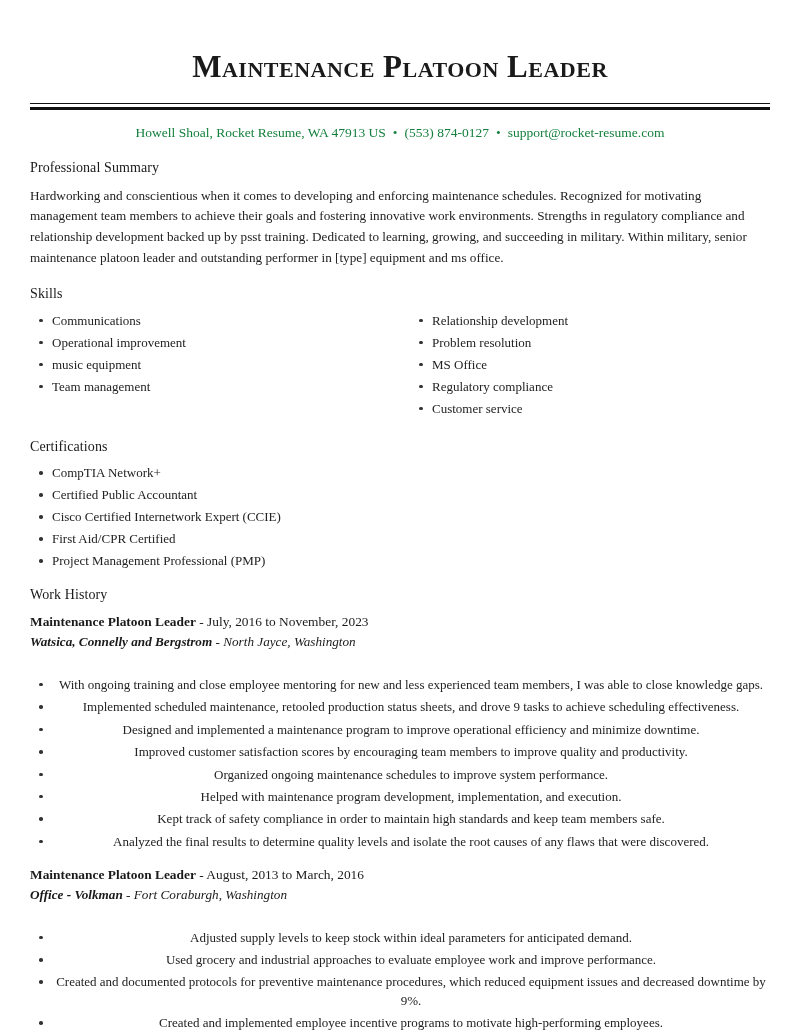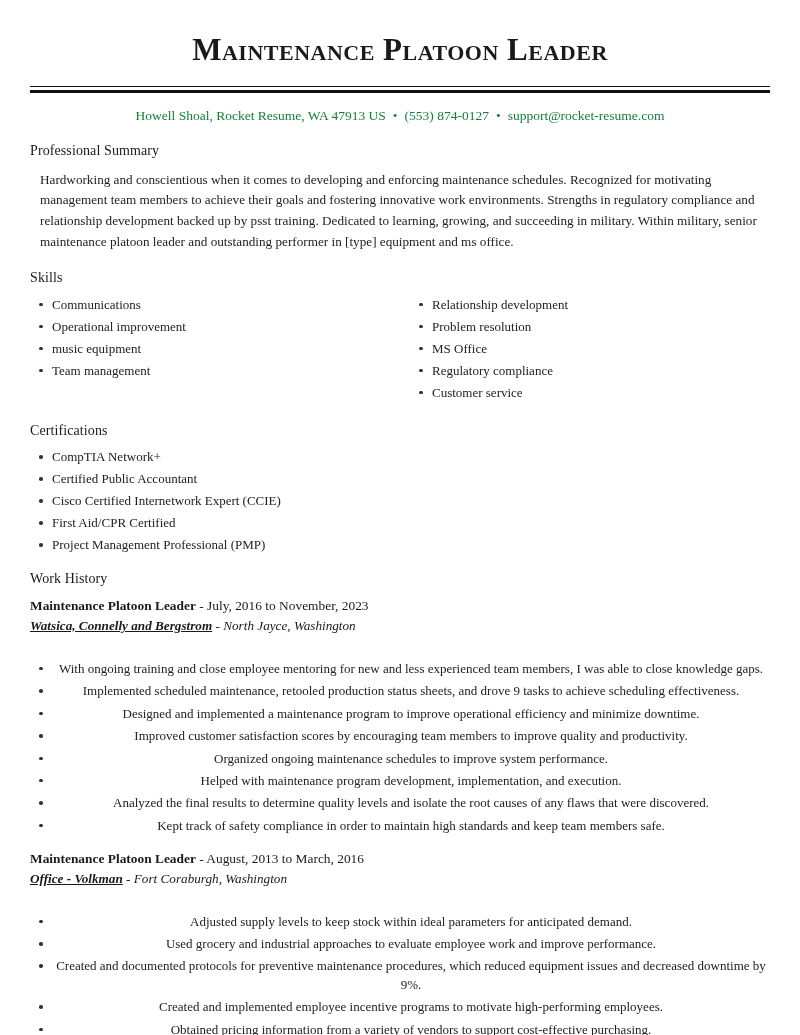--- a/index.html
+++ b/index.html
@@ -13,21 +13,21 @@
     width: 800px;
     height: 1035px;
     overflow: hidden;
     font-family: "Liberation Serif", "DejaVu Serif", serif;
     color: #222222;
     position: relative;
   }
   .page {
     width: 800px;
     height: 1035px;
-    padding: 0 30px;
+    padding: 17px 30px;
     overflow: hidden;
     position: relative;
   }
 
   
   .doc-title {
     text-align: center;
     font-size: 31px;
     font-weight: bold;
     font-variant: small-caps;
@@ -69,21 +69,21 @@
     font-weight: normal;
     color: #1a1a1a;
     margin: 0 0 9px 0;
     line-height: 1.25;
     letter-spacing: 0.1px;
   }
   .summary-text {
     font-size: 13.2px;
     line-height: 1.58;
     color: #222222;
-    margin: 10px;
+    margin: 0;
     text-align: left;
   }
 
   
   ul.bullets {
     list-style: none;
     margin: 0;
     padding: 0;
   }
   ul.bullets > li {
@@ -133,21 +133,20 @@
   }
   .job-org-line {
     font-size: 13.2px;
     line-height: 1.5;
     color: #1a1a1a;
     font-style: italic;
   }
   .job-org-line .org {
     font-weight: bold;
     font-style: italic;
-    text-decoration: underline;
   }
   .job-org-line .loc {
     font-style: italic;
     font-weight: normal;
   }
   .job ul.bullets {
     margin-top: 24px;
     text-align: center;
   }
   .job ul.bullets > li { margin-bottom: 4px; line-height: 1.42; }
@@ -214,22 +213,22 @@
       <div class="job-org-line">
         <span class="org">Watsica, Connelly and Bergstrom</span><span class="loc"> - </span><span class="loc">North Jayce, Washington</span>
       </div>
       <ul class="bullets">
         <li>With ongoing training and close employee mentoring for new and less experienced team members, I was able to close knowledge gaps.</li>
         <li>Implemented scheduled maintenance, retooled production status sheets, and drove 9 tasks to achieve scheduling effectiveness.</li>
         <li>Designed and implemented a maintenance program to improve operational efficiency and minimize downtime.</li>
         <li>Improved customer satisfaction scores by encouraging team members to improve quality and productivity.</li>
         <li>Organized ongoing maintenance schedules to improve system performance.</li>
         <li>Helped with maintenance program development, implementation, and execution.</li>
+        <li>Kept track of safety compliance in order to maintain high standards and keep team members safe.</li>
         <li>Analyzed the final results to determine quality levels and isolate the root causes of any flaws that were discovered.</li>
-        <li>Kept track of safety compliance in order to maintain high standards and keep team members safe.</li>
       </ul>
     </div>
 
     <div class="job">
       <div class="job-title-line">
         <span class="jt">Maintenance Platoon Leader</span><span class="dates"> - </span><span class="dates">August, 2013 to March, 2016</span>
       </div>
       <div class="job-org-line">
         <span class="org">Office - Volkman</span><span class="loc"> - </span><span class="loc">Fort Coraburgh, Washington</span>
       </div>

